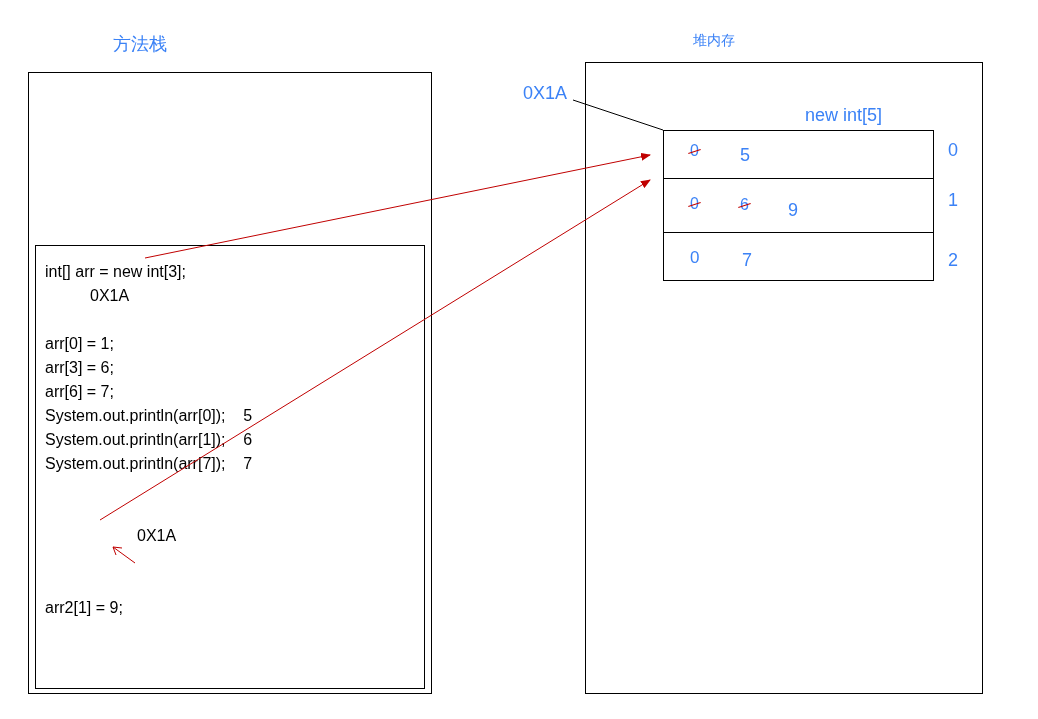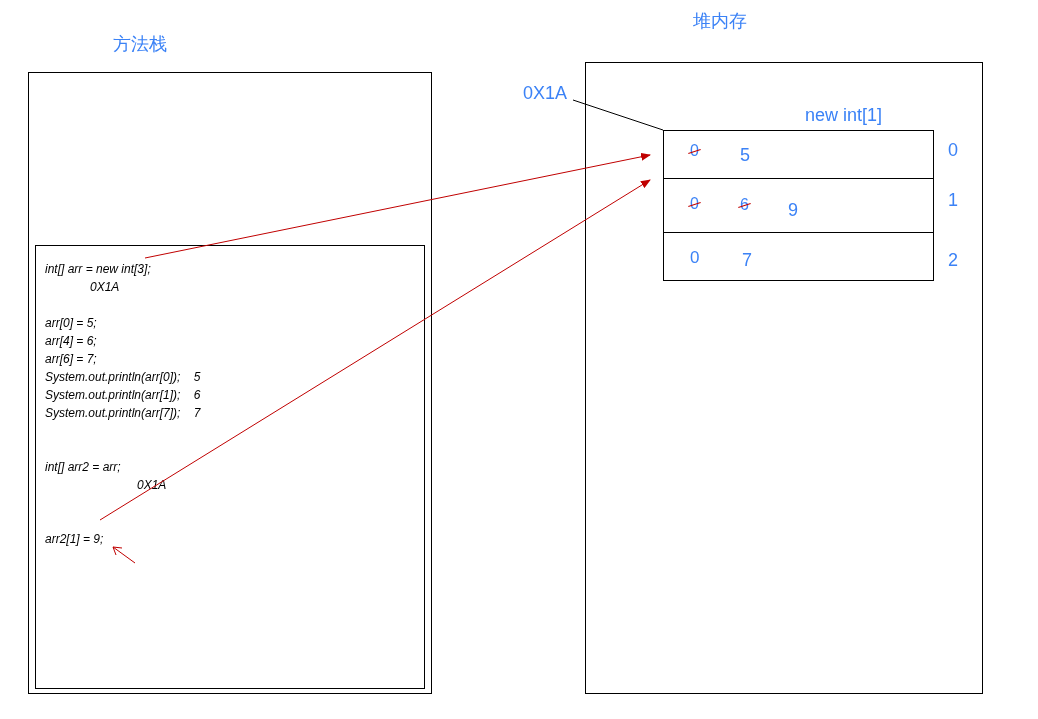--- a/index.html
+++ b/index.html
@@ -7,21 +7,21 @@
       font-family: "Microsoft YaHei", Arial, sans-serif;
       font-size: 16px;
       background: #fff;
       width: 1038px;
       height: 719px;
       position: relative;
       overflow: hidden;
     }
     .label { position: absolute; color: #3b82f6; text-align: center; }
     .box { position: absolute; border: 1px solid #000; }
-    .code-line { line-height: 1.5; white-space: pre; font-size: 12px; font-style: italic; }
+    .code-line { line-height: 1.5; white-space: pre; font-size: 16px; }
     .code-block { position: absolute; }
     .struck {
       position: relative;
       display: inline-block;
     }
     .struck::after {
       content: "";
       position: absolute;
       left: -2px; right: -2px;
       top: 48%;
@@ -32,50 +32,49 @@
       position: absolute;
       top: 0; left: 0;
       width: 1038px; height: 719px;
       pointer-events: none;
     }
   </style>
 </head>
 <body>
 
 <div class="label" style="left:113px; top:32px; font-size:18px;">方法栈</div>
-<div class="label" style="left:693px; top:9px; font-size:18px;">堆内存</div>
+<div class="label" style="left:693px; top:32px; font-size:14px;">堆内存</div>
 
 <div class="box" style="left:28px; top:72px; width:404px; height:622px;"></div>
 
 <div class="box" style="left:35px; top:245px; width:390px; height:444px;"></div>
 
 <div class="code-block" style="left:45px; top:260px;">
   <div class="code-line">int[] arr = new int[3];</div>
   <div class="code-line" style="padding-left:45px;">0X1A</div>
   <div class="code-line">&nbsp;</div>
-  <div class="code-line">arr[0] = 5;</div>
-  <div class="code-line">arr[4] = 6;</div>
+  <div class="code-line">arr[0] = 1;</div>
+  <div class="code-line">arr[3] = 6;</div>
   <div class="code-line">arr[6] = 7;</div>
   <div class="code-line"><span>System.out.println(arr[0]);</span>    <span>5</span></div>
   <div class="code-line"><span>System.out.println(arr[1]);</span>    <span>6</span></div>
   <div class="code-line"><span>System.out.println(arr[7]);</span>    <span>7</span></div>
   <div class="code-line">&nbsp;</div>
   <div class="code-line">&nbsp;</div>
-  <div class="code-line">int[] arr2 = arr;</div>
   <div class="code-line" style="padding-left:92px;">0X1A</div>
   <div class="code-line">&nbsp;</div>
   <div class="code-line">&nbsp;</div>
   <div class="code-line">arr2[1] = 9;</div>
 </div>
 
 <div class="box" style="left:585px; top:62px; width:398px; height:632px;"></div>
 
 <div class="label" style="left:523px; top:83px; font-size:18px;">0X1A</div>
 
-<div class="label" style="left:805px; top:105px; font-size:18px;">new int[1]</div>
+<div class="label" style="left:805px; top:105px; font-size:18px;">new int[5]</div>
 
 <div class="box" style="left:663px; top:130px; width:271px; height:49px; border-bottom:1px solid #000;"></div>
 <div class="box" style="left:663px; top:179px; width:271px; height:54px; border-top:none;"></div>
 <div class="box" style="left:663px; top:233px; width:271px; height:48px; border-top:none;"></div>
 
 <div class="label" style="left:690px; top:142px;"><span class="struck">0</span></div>
 <div class="label" style="left:740px; top:145px; font-size:18px;">5</div>
 <div class="label" style="left:948px; top:140px; font-size:18px;">0</div>
 
 <div class="label" style="left:690px; top:195px;"><span class="struck">0</span></div>

